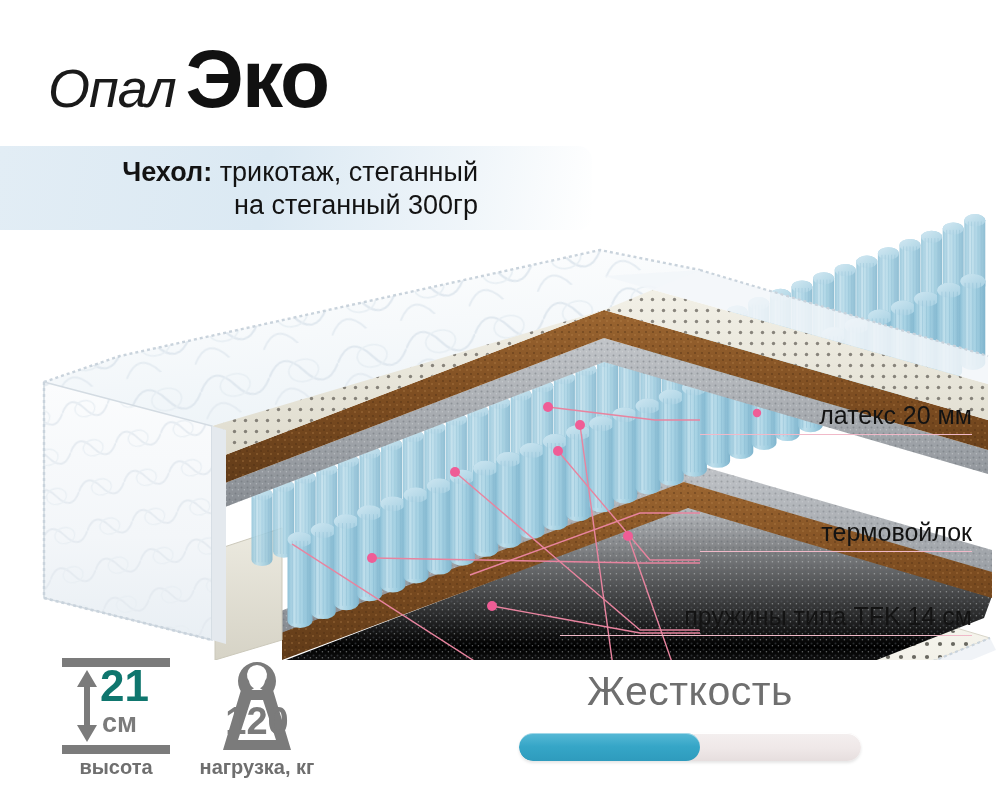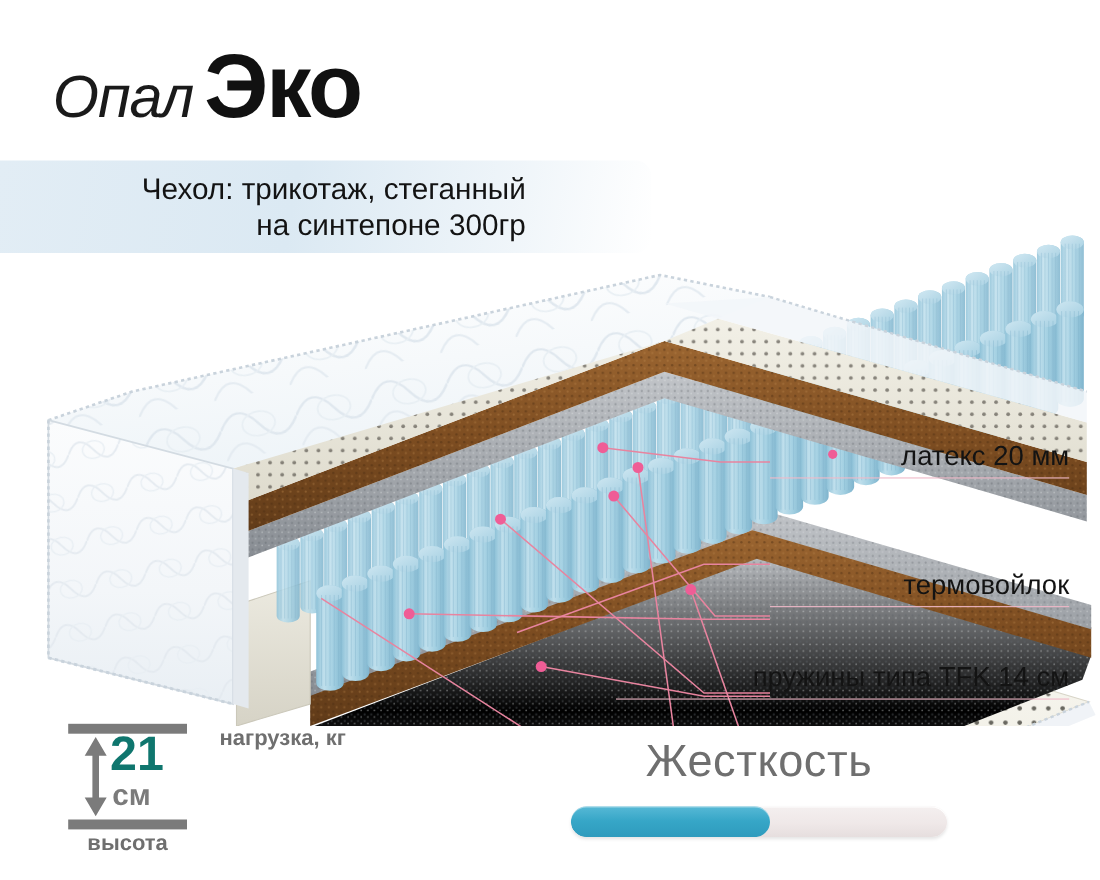--- a/index.html
+++ b/index.html
@@ -57,21 +57,21 @@
   #cover-text {
     position: absolute;
     left: 58px;
     top: 156px;
     width: 420px;
     text-align: right;
     font-size: 27px;
     line-height: 33px;
     color: #131313;
   }
-  #cover-text .lead { font-weight: 400; margin-top: 48px; }
+  #cover-text .lead { font-weight: 700; margin-top: 48px; }
 
   
   #mattress {
     position: absolute;
     left: 0px;
     top: 120px;
     width: 1000px;
     height: 540px;
   }
   #mattress svg { display: block; }
@@ -1052,21 +1052,21 @@
     </svg>
   </div>
 
   <div id="title-block">
     <span id="title-brand">Опал</span><span id="title-model">Эко</span>
   </div>
 
   <div id="cover-banner"></div>
   <div id="cover-text">
     <span class="lead">Чехол:</span><span> трикотаж, стеганный</span><br>
-    <span>на синтепоне 300гр</span>
+    <span>на стеганный 300гр</span>
   </div>
 
   <div class="callout" id="callout-latex">латекс 20 мм</div>
   <div class="callout" id="callout-felt">термовойлок</div>
   <div class="callout" id="callout-springs">пружины типа TFK 14 см</div>
 
   <div id="specs">
 
     <div class="spec" id="spec-height">
       <div class="height-icon">
@@ -1075,20 +1075,27 @@
         <svg class="arrow" viewBox="0 0 22 72">
           <polygon points="11,0 21,17 14,17 14,55 21,55 11,72 1,55 8,55 8,17 1,17" fill="#7b7b7b"></polygon>
         </svg>
         <div class="num">21</div>
         <div class="unit">см</div>
       </div>
       <div class="spec-caption">высота</div>
     </div>
 
     <div class="spec" id="spec-load">
+      <div class="load-icon">
+        <svg width="120" height="96" viewBox="0 0 120 96">
+          <path d="M60 4 a19 19 0 0 1 19 19 a19 19 0 0 1 -6 13.8 l-10 -6.6 a9.6 9.6 0 0 0 5 -7.2 a10 10 0 1 0 -16 0 a9.6 9.6 0 0 0 5 7.2 l-10 6.6 a19 19 0 0 1 -6 -13.8 a19 19 0 0 1 19 -19 z" fill="#7b7b7b"></path>
+          <path d="M44 32 L76 32 L94 92 L26 92 Z M54 42 L66 42 L79 82 L41 82 Z" fill="#7b7b7b" fill-rule="evenodd"></path>
+        </svg>
+        <div class="num">120</div>
+      </div>
       <div class="spec-caption">нагрузка, кг</div>
     </div>
   </div>
 
   <div id="firmness">
     <div id="firmness-title">Жесткость</div>
     <div id="firmness-track">
       <div id="firmness-fill" style="width: 53%;"></div>
     </div>
   </div>

